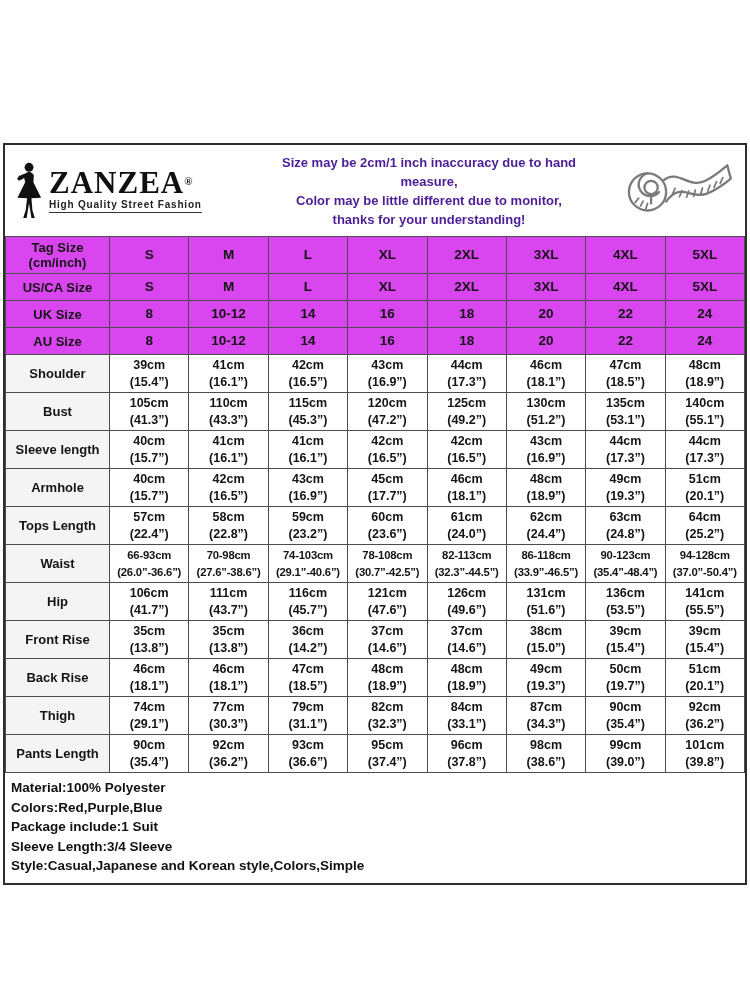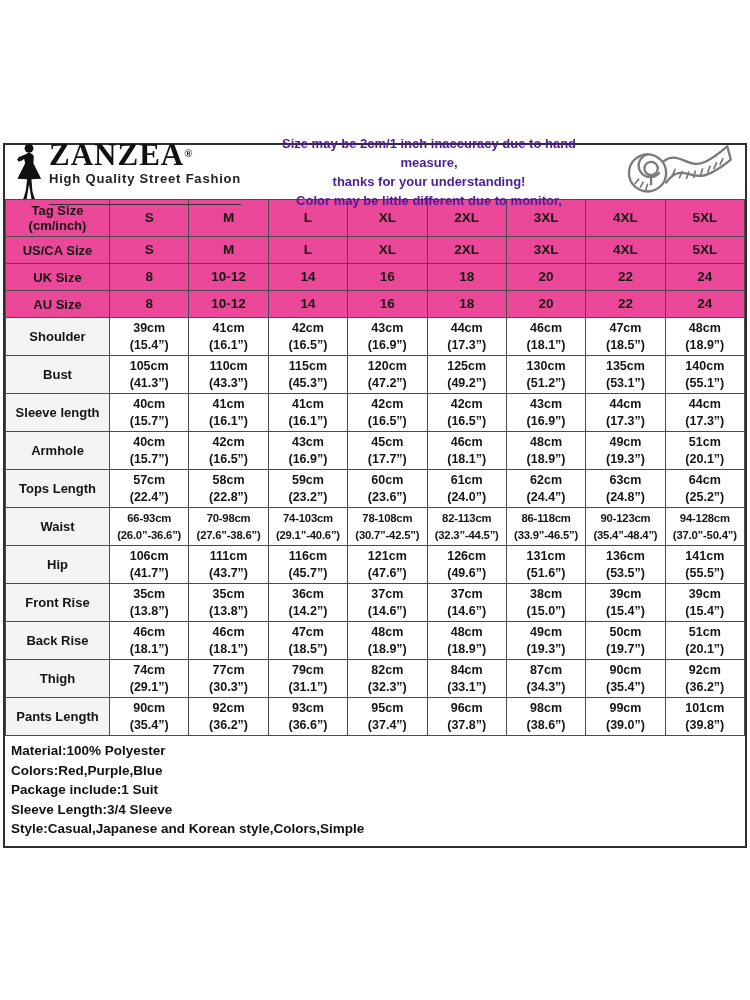--- a/index.html
+++ b/index.html
@@ -5,37 +5,37 @@
   * { box-sizing: border-box; margin: 0; padding: 0; }
   html, body { width: 750px; height: 1000px; background: #ffffff; }
   body { font-family: "Liberation Sans", sans-serif; color: #1c1c1c; position: relative; }
 
   .sheet {
     position: absolute; left: 3px; top: 143px; width: 744px;
     border: 2px solid #2e2e2e; background: #fff;
   }
 
   
-  .hdr { display: flex; align-items: center; height: 54px; }
+  .hdr { display: flex; align-items: center; height: 91px; }
   .logo-box { width: 248px; display: flex; align-items: center; padding-left: 8px; }
   .logo-figure { width: 34px; height: 58px; flex: 0 0 auto; }
   .logo-text { margin-left: 2px; }
   .brand-line { font-family: "Liberation Serif", serif; font-weight: bold; font-size: 31px; line-height: 30px; letter-spacing: 1px; color: #111; white-space: nowrap; }
   .brand-reg { font-size: 11px; vertical-align: top; position: relative; top: -2px; }
-  .tagline { font-size: 13px; font-weight: bold; letter-spacing: 0.8px; color: #222; border-bottom: 1.5px solid #333; padding-bottom: 18px; margin-top: 1px; white-space: nowrap; }
+  .tagline { font-size: 10px; font-weight: bold; letter-spacing: 0.8px; color: #222; border-bottom: 1.5px solid #333; padding-bottom: 2px; margin-top: 1px; white-space: nowrap; }
   .notice { flex: 1; text-align: center; font-weight: bold; font-size: 13px; line-height: 19px; color: #4c1d95; }
   .tape-box { width: 140px; display: flex; justify-content: center; align-items: center; }
 
   
   table { width: 100%; border-collapse: collapse; table-layout: fixed; }
   col.label-col { width: 104px; }
   th, td { border: 1px solid #4c4c4c; text-align: center; vertical-align: middle; font-weight: bold; color: #141414; }
   th { background: #f4f4f4; font-size: 13px; line-height: 15px; padding: 3px 1px; }
   td { background: #ffffff; font-size: 12.5px; line-height: 16.5px; padding: 2px 0; }
-  tr.head th, tr.head td { background: #ec4899; }
+  tr.head th, tr.head td { background: #d946ef; }
   tr.head td { font-size: 13.5px; height: 27px; }
   tr.data td { height: 38px; }
   tr.small td { font-size: 11.3px; letter-spacing: -0.2px; margin-top: 27px; }
 
   
   .footer { padding: 5px 6px 7px 6px; font-size: 13.5px; font-weight: bold; line-height: 19.5px; color: #111; }
   .footer div { white-space: nowrap; }
 </style>
 </head>
 <body>
@@ -51,22 +51,22 @@
                  L28.5 37 L20.5 21 L21 14 C20 11.5 18.5 10.3 16 10 Z" fill="#111"></path>
         <path d="M5.5 14.5 L9 17.5" stroke="#111" stroke-width="2" fill="none"></path>
       </svg>
       <div class="logo-text">
         <div class="brand-line"><span>ZANZEA</span><span class="brand-reg">®</span></div>
         <div class="tagline">High Quality Street Fashion</div>
       </div>
     </div>
     <div class="notice">
       <div>Size may be 2cm/1 inch inaccuracy due to hand measure,</div>
+      <div>Color may be little different due to monitor,</div>
       <div>thanks for your understanding!</div>
-      <div>Color may be little different due to monitor,</div>
     </div>
     <div class="tape-box">
       <svg width="118" height="62" viewBox="0 0 130 70" xmlns="http://www.w3.org/2000/svg" fill="none" stroke="#7a7a7a" stroke-width="2.6" stroke-linecap="round" stroke-linejoin="round">
 
         <circle cx="34" cy="36" r="21"></circle>
         <path d="M34 15 a 13 13 0 1 0 13 21"></path>
         <circle cx="38" cy="31" r="7.5"></circle>
         <path d="M38 38.5 L38 49"></path>
 
         <path d="M20 48 l4 -5 M26 52 l3 -5.5 M32 55 l2 -6" stroke-width="2"></path>

